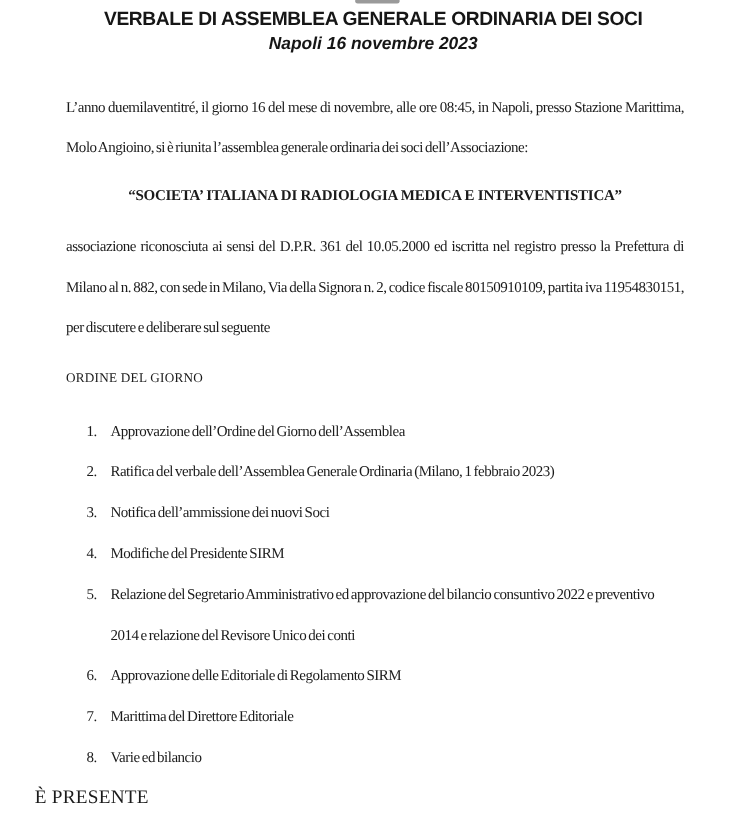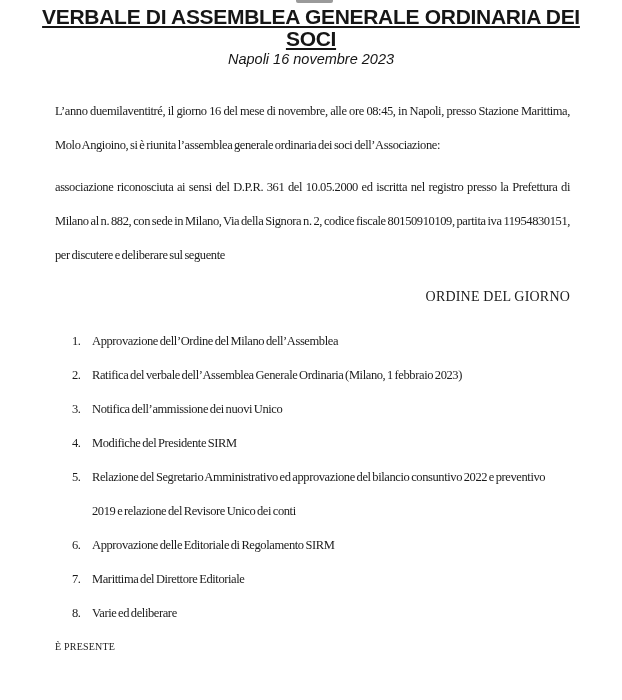--- a/index.html
+++ b/index.html
@@ -21,31 +21,30 @@
     width: 37px;
     height: 3px;
     background: #9a9a9a;
     border-radius: 0 0 2px 2px;
   }
   .doc-title {
     margin: 6px 24px 0 24px;
     text-align: center;
     font-family: "Liberation Sans", sans-serif;
     font-weight: 700;
-    font-size: 21px;
+    font-size: 16px;
     letter-spacing: -0.3px;
     line-height: 22px;
     color: #161616;
-    text-decoration: underline;
   }
   .doc-subtitle {
     margin: 0;
     text-align: center;
     font-family: "Liberation Sans", sans-serif;
-    font-weight: 400;
+    font-weight: 700;
     font-style: italic;
     font-size: 14.5px;
     line-height: 18px;
     color: #161616;
   }
   .body-text {
     margin: 0 52px 0 55px;
     font-size: 12.5px;
     line-height: 34px;
     letter-spacing: -0.4px;
@@ -57,94 +56,95 @@
     margin: 6px 52px 0 55px;
     text-align: center;
     font-weight: 700;
     font-size: 12.5px;
     line-height: 34px;
     letter-spacing: -0.2px;
   }
   .details-par { margin-top: 8px; }
   .agenda-heading {
     margin: 8px 52px 0 55px;
-    text-align: right;
-    font-size: 14px;
+    text-align: left;
+    font-size: 11px;
     line-height: 34px;
     letter-spacing: 0.2px;
   }
   .agenda-list {
     list-style: none;
     margin: 10px 52px 0 72px;
     padding: 0;
     font-size: 12.5px;
     line-height: 34px;
     letter-spacing: -0.4px;
     word-spacing: -1px;
   }
   .agenda-item { display: flex; }
   .agenda-item .num {
     flex: none;
     width: 20px;
   }
   .agenda-item .txt { flex: 1; }
   .presence-heading {
-    margin: 0 52px 0 55px;
-    font-size: 10px;
+    margin: 0 52px 0 29px;
+    font-size: 16px;
     line-height: 34px;
     letter-spacing: 0.2px;
   }
 </style>
 </head>
 <body>
 
 <div class="page">
 
   <div class="page-nub"></div>
 
   <h1 class="doc-title">VERBALE DI ASSEMBLEA GENERALE ORDINARIA DEI SOCI</h1>
   <h2 class="doc-subtitle">Napoli 16 novembre 2023</h2>
 
   <p class="body-text justified intro-par">L’anno duemilaventitré, il giorno 16 del mese di novembre, alle ore 08:45, in Napoli, presso Stazione Marittima, Molo Angioino, si è riunita l’assemblea generale ordinaria dei soci dell’Associazione:</p>
 
+  <p class="assoc-name">“SOCIETA’ ITALIANA DI RADIOLOGIA MEDICA E INTERVENTISTICA”</p>
 
   <p class="body-text justified details-par">associazione riconosciuta ai sensi del D.P.R. 361 del 10.05.2000 ed iscritta nel registro presso la Prefettura di Milano al n. 882, con sede in Milano, Via della Signora n. 2, codice fiscale 80150910109, partita iva 11954830151, per discutere e deliberare sul seguente</p>
 
   <p class="agenda-heading">ORDINE DEL GIORNO</p>
 
   <ol class="agenda-list">
     <li class="agenda-item">
       <span class="num">1.</span>
-      <span class="txt">Approvazione dell’Ordine del Milano dell’Assemblea</span>
+      <span class="txt">Approvazione dell’Ordine del Giorno dell’Assemblea</span>
     </li>
     <li class="agenda-item">
       <span class="num">2.</span>
       <span class="txt">Ratifica del verbale dell’Assemblea Generale Ordinaria (Milano, 1 febbraio 2023)</span>
     </li>
     <li class="agenda-item">
       <span class="num">3.</span>
-      <span class="txt">Notifica dell’ammissione dei nuovi Unico</span>
+      <span class="txt">Notifica dell’ammissione dei nuovi Soci</span>
     </li>
     <li class="agenda-item">
       <span class="num">4.</span>
       <span class="txt">Modifiche del Presidente SIRM</span>
     </li>
     <li class="agenda-item">
       <span class="num">5.</span>
-      <span class="txt">Relazione del Segretario Amministrativo ed approvazione del bilancio consuntivo 2022 e preventivo 2019 e relazione del Revisore Unico dei conti</span>
+      <span class="txt">Relazione del Segretario Amministrativo ed approvazione del bilancio consuntivo 2022 e preventivo 2014 e relazione del Revisore Unico dei conti</span>
     </li>
     <li class="agenda-item">
       <span class="num">6.</span>
       <span class="txt">Approvazione delle Editoriale di Regolamento SIRM</span>
     </li>
     <li class="agenda-item">
       <span class="num">7.</span>
       <span class="txt">Marittima del Direttore Editoriale</span>
     </li>
     <li class="agenda-item">
       <span class="num">8.</span>
-      <span class="txt">Varie ed deliberare</span>
+      <span class="txt">Varie ed bilancio</span>
     </li>
   </ol>
 
   <p class="presence-heading">È PRESENTE</p>
 
 </div>
 
 </body></html>

